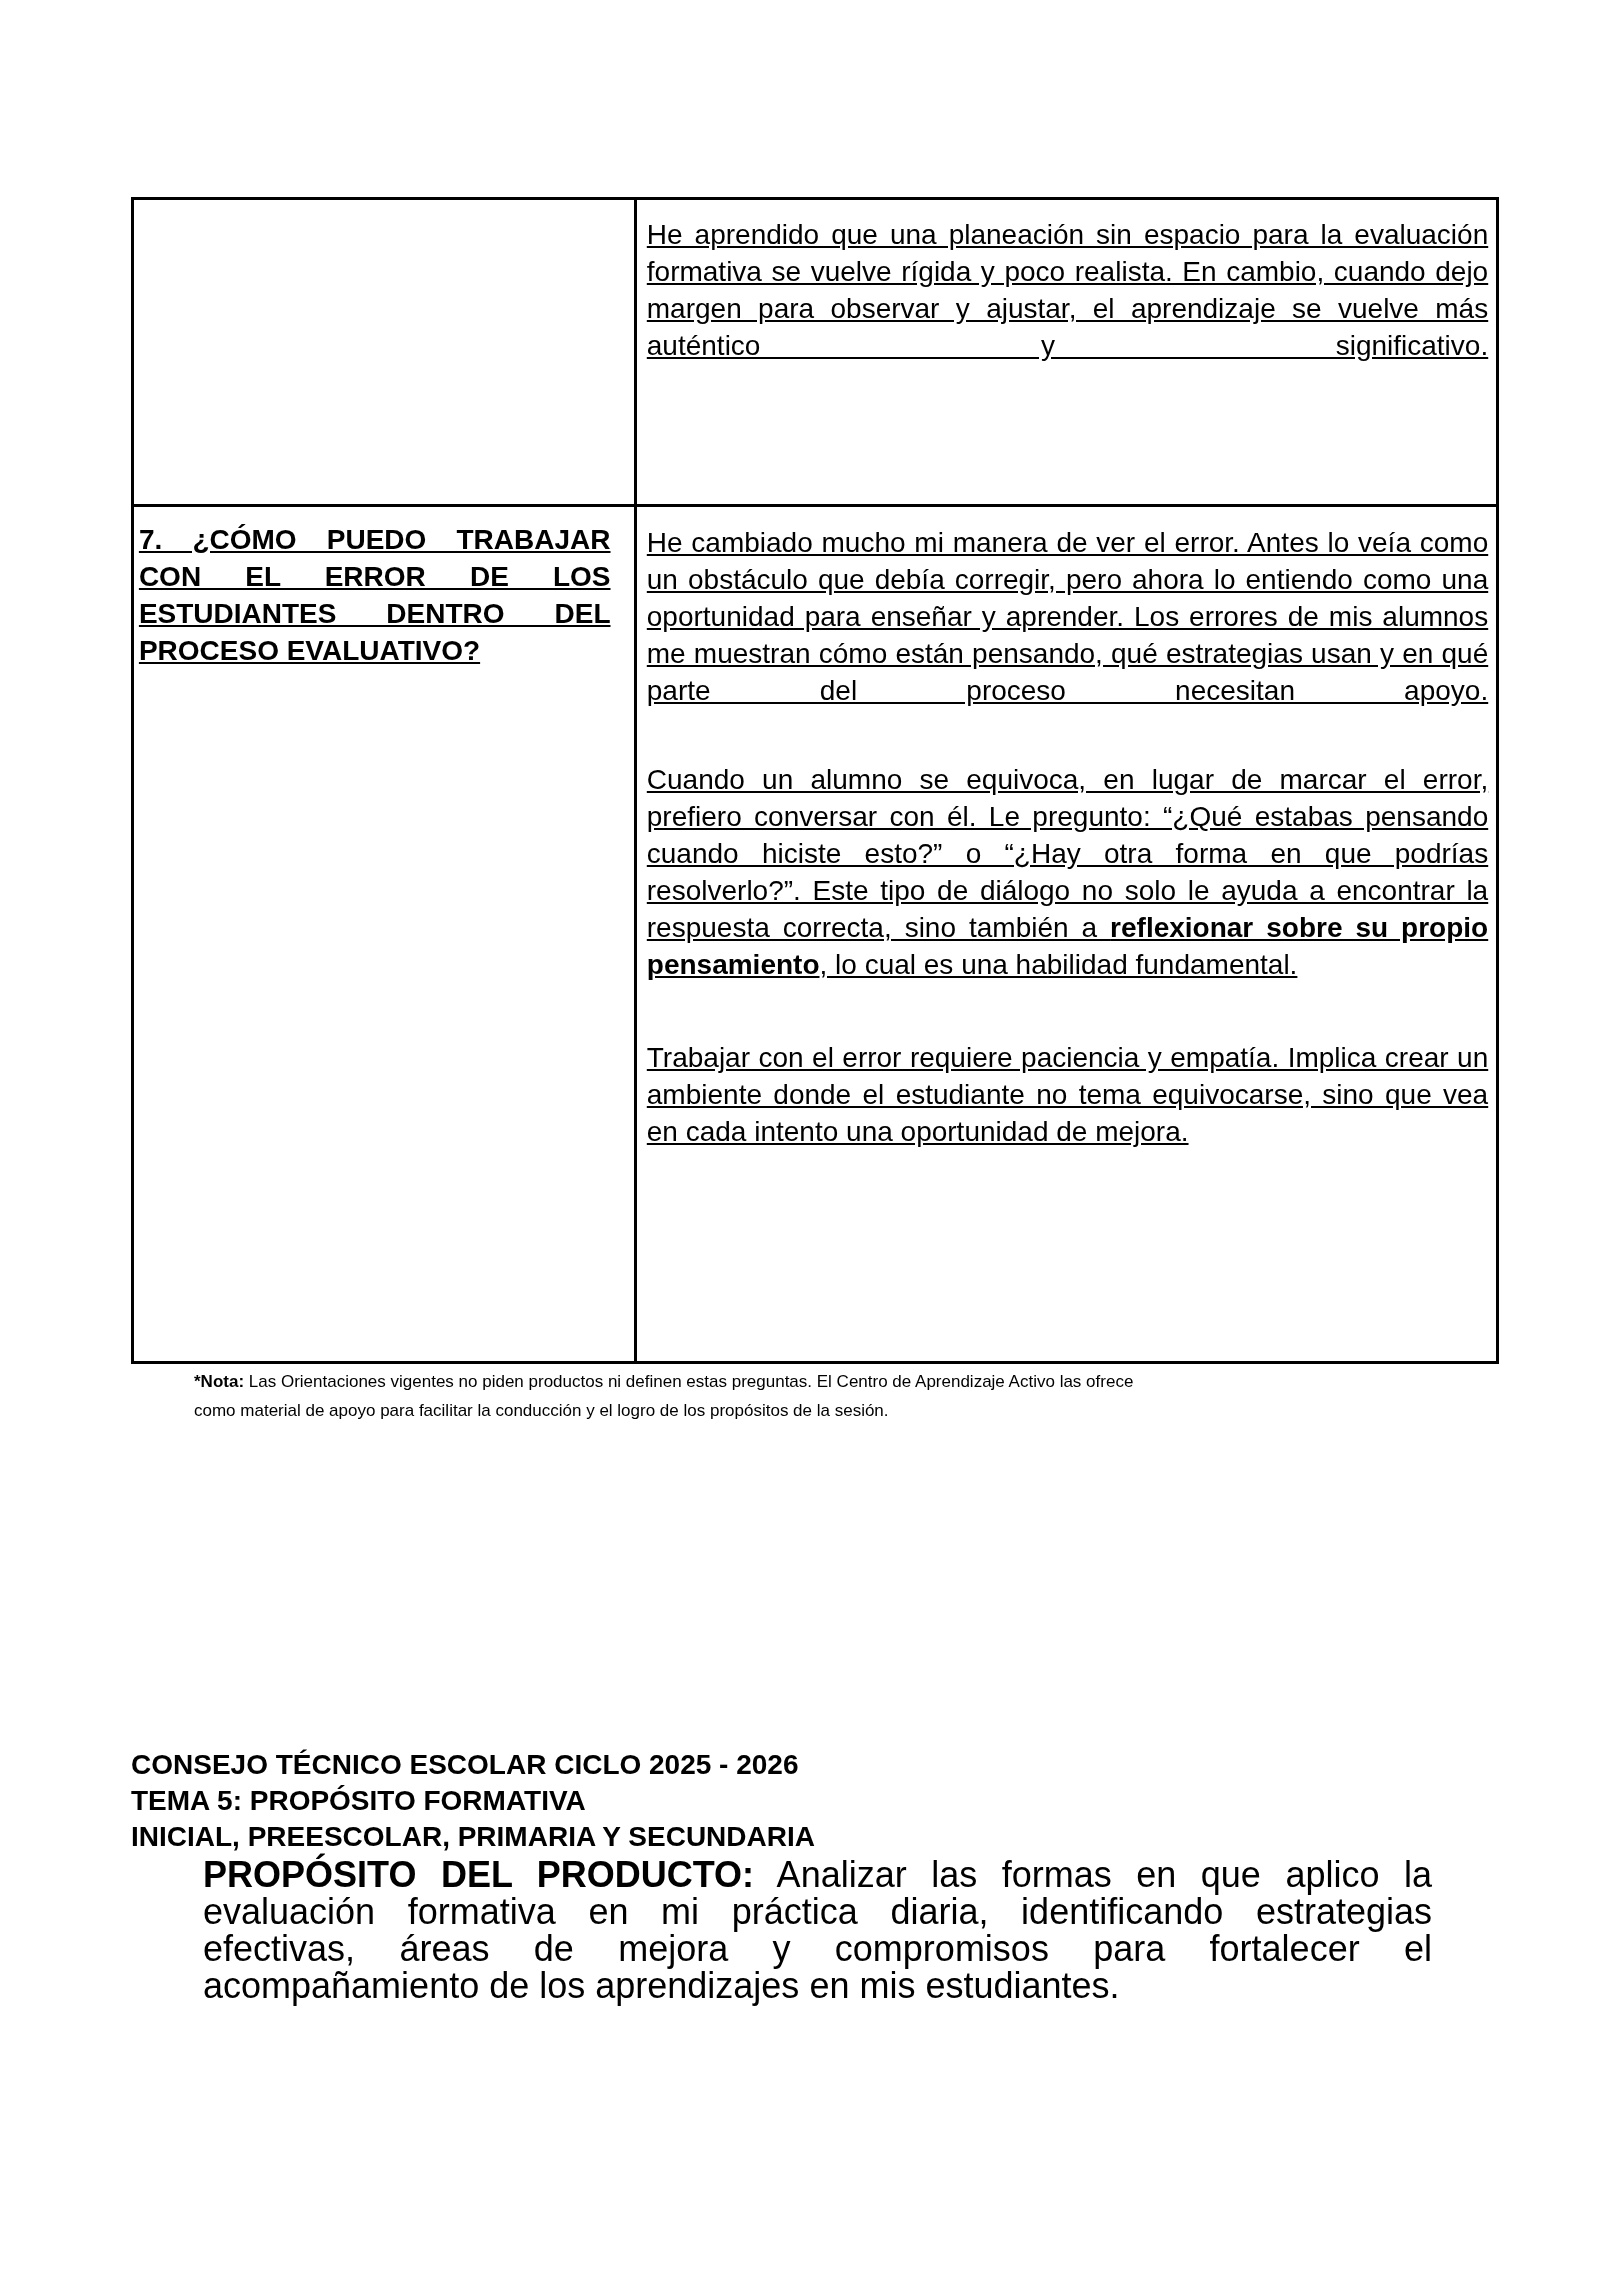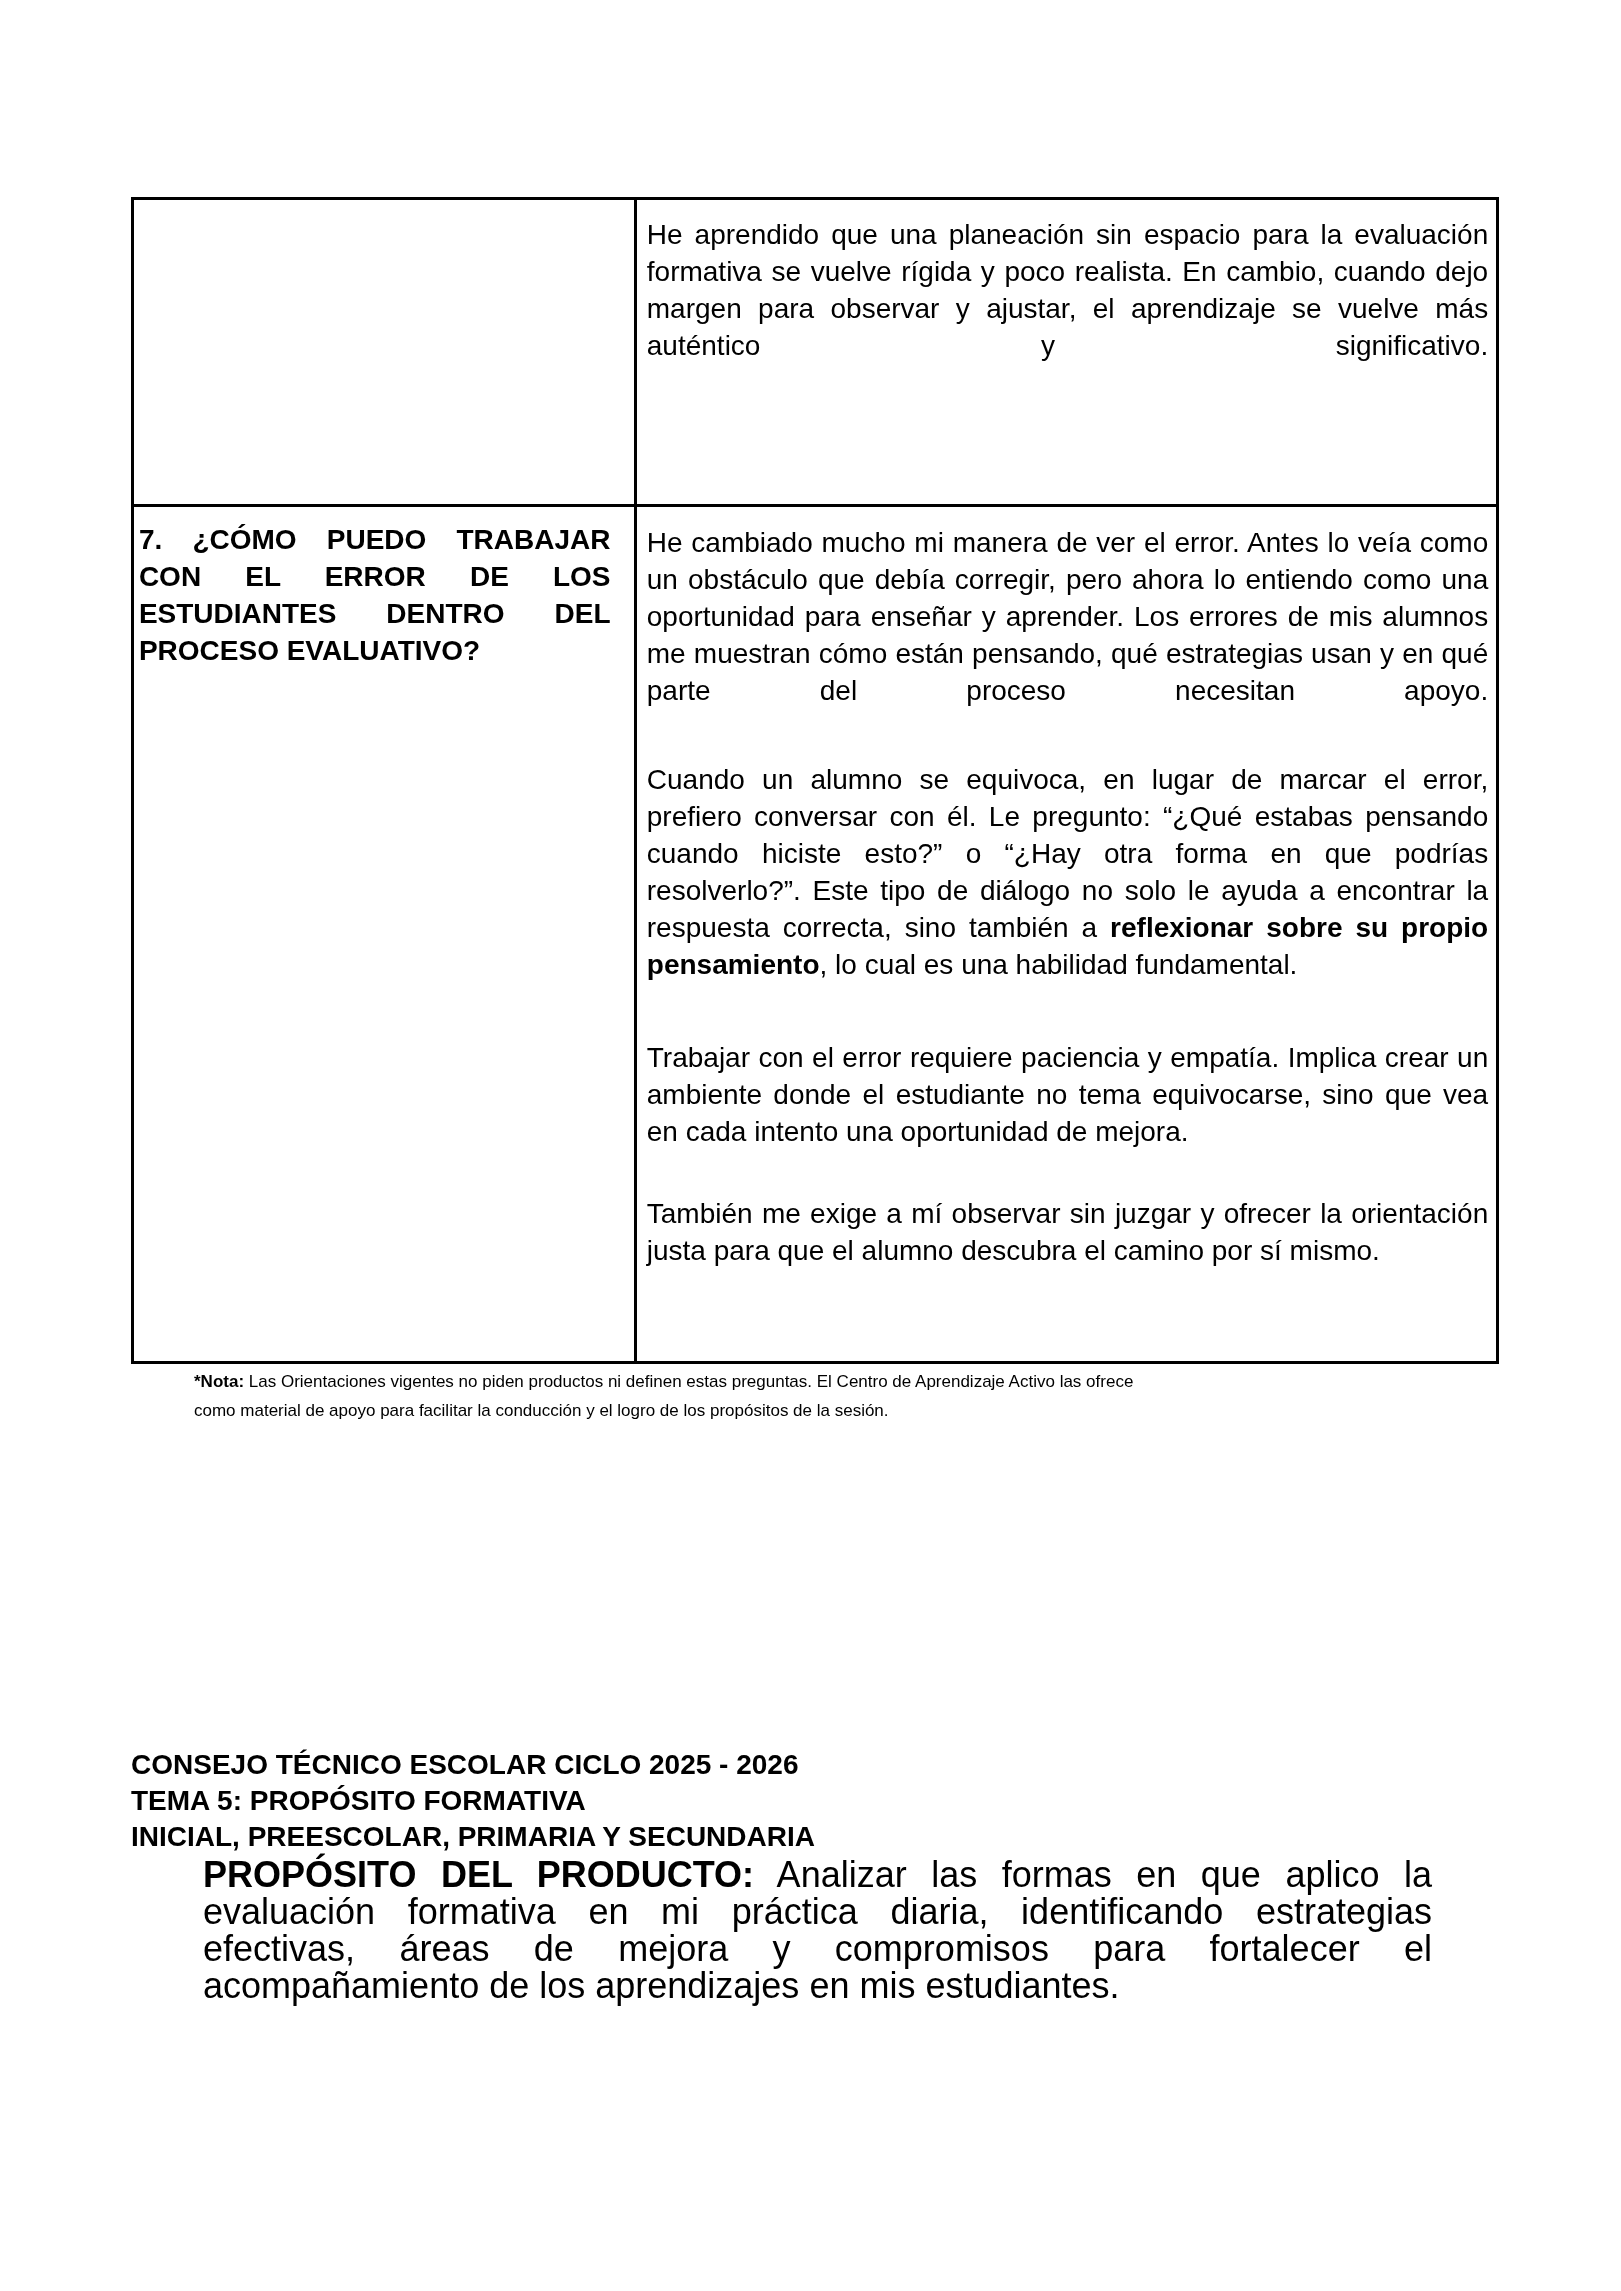--- a/index.html
+++ b/index.html
@@ -16,21 +16,21 @@
     position:absolute;left:131px;top:197px;
     width:1368px;height:1167px;
     border:3.9px solid #000;
     box-sizing:border-box;
     display:flex;flex-direction:column;
     background:#fff;
   }
   .trow{display:flex;width:100%;}
   .trow-1{height:304px;flex:none;border-bottom:3.9px solid #000;}
   .trow-2{flex:1;}
-  .cell{box-sizing:border-box;}
+  .cell{box-sizing:border-box;text-decoration:underline;}
   .q-cell{
     width:503px;flex:none;
     border-right:3.9px solid #000;
     padding:13.7px 23.5px 0 4.9px;
   }
   .a-cell{flex:1;padding:15.7px 7.8px 0 9.8px;}
   .trow-2 .a-cell{padding-top:17px;}
   .doc-table p, .question{
     margin:0;
     font-size:28px;line-height:37px;
@@ -78,21 +78,20 @@
     </div>
 
     <div class="trow trow-2">
       <div class="cell q-cell">
         <p class="question">7. ¿CÓMO PUEDO TRABAJAR CON EL ERROR DE LOS ESTUDIANTES DENTRO DEL PROCESO EVALUATIVO?</p>
       </div>
       <div class="cell a-cell">
         <p class="justify-all"><span>He cambiado mucho mi manera de ver el error. Antes lo veía como un obstáculo que debía corregir, pero ahora lo entiendo como una oportunidad para enseñar y aprender. Los errores de mis alumnos me muestran cómo están pensando, qué estrategias usan y en qué parte del proceso necesitan apoyo.</span></p>
         <p class="mt53"><span>Cuando un alumno se equivoca, en lugar de marcar el error, prefiero conversar con él. Le pregunto: “¿Qué estabas pensando cuando hiciste esto?” o “¿Hay otra forma en que podrías resolverlo?”. Este tipo de diálogo no solo le ayuda a encontrar la respuesta correcta, sino también a </span><span class="bold">reflexionar sobre su propio pensamiento</span><span>, lo cual es una habilidad fundamental.</span></p>
         <p class="mt57"><span>Trabajar con el error requiere paciencia y empatía. Implica crear un ambiente donde el estudiante no tema equivocarse, sino que vea en cada intento una oportunidad de mejora.</span></p>
-        <p class="mt46"><span>También me exige a mí observar sin juzgar y ofrecer la orientación justa para que el alumno descubra el camino por sí mismo.</span></p>
       </div>
     </div>
 
   </div>
 
   <div class="note">
     <span class="bold">*Nota:</span><span> Las Orientaciones vigentes no piden productos ni definen estas preguntas. El Centro de Aprendizaje Activo las ofrece</span><br>
     <span>como material de apoyo para facilitar la conducción y el logro de los propósitos de la sesión.</span>
   </div>
 

